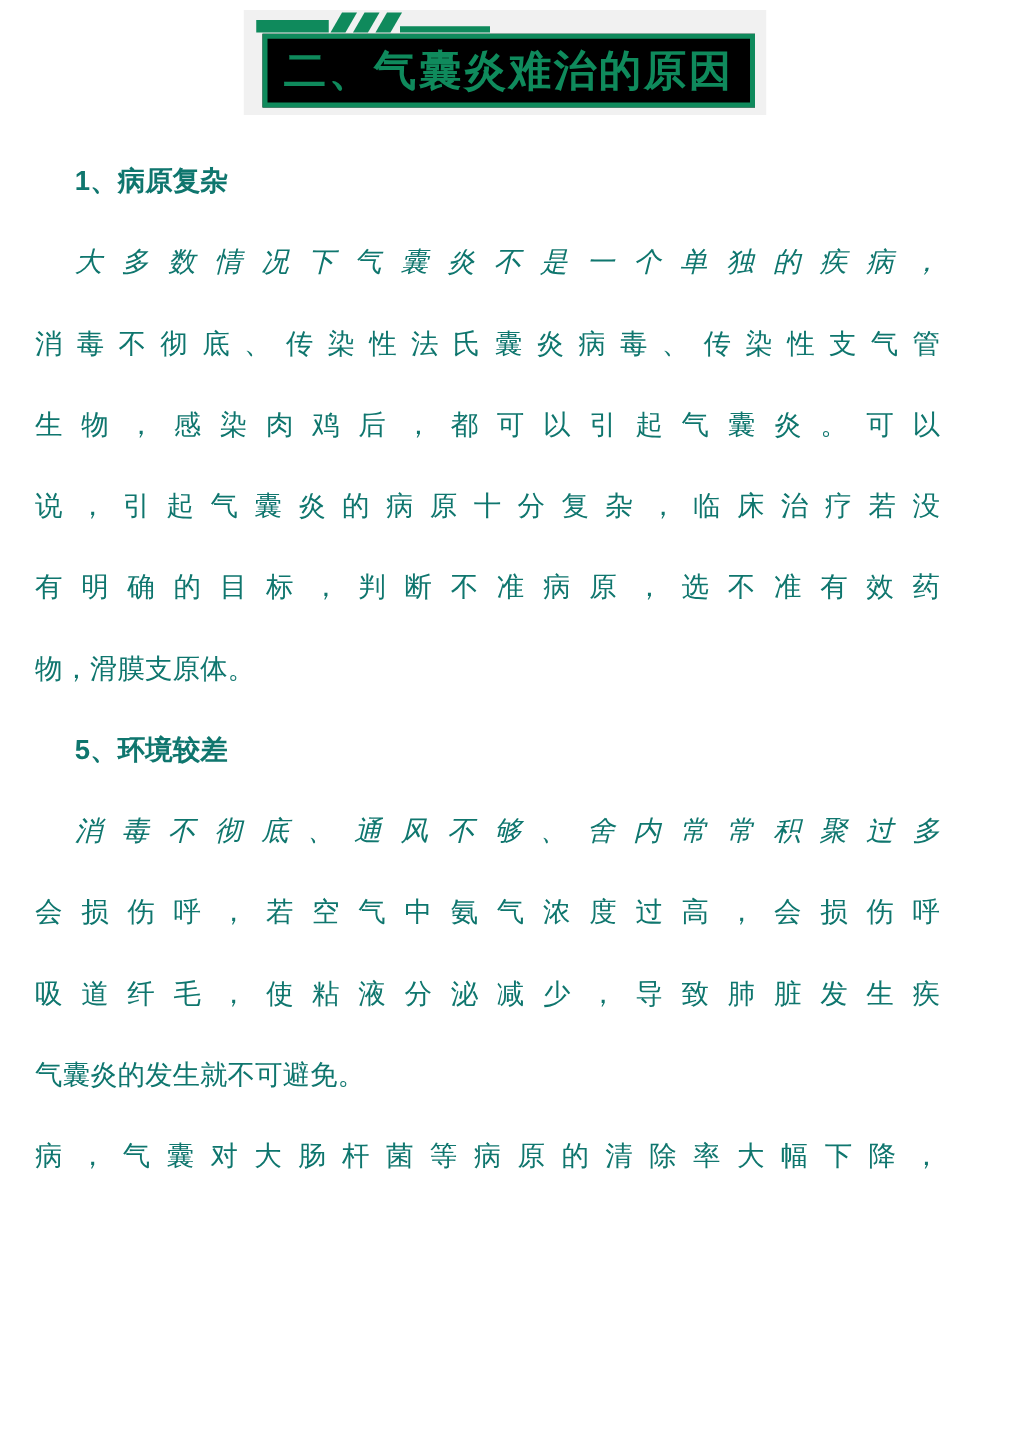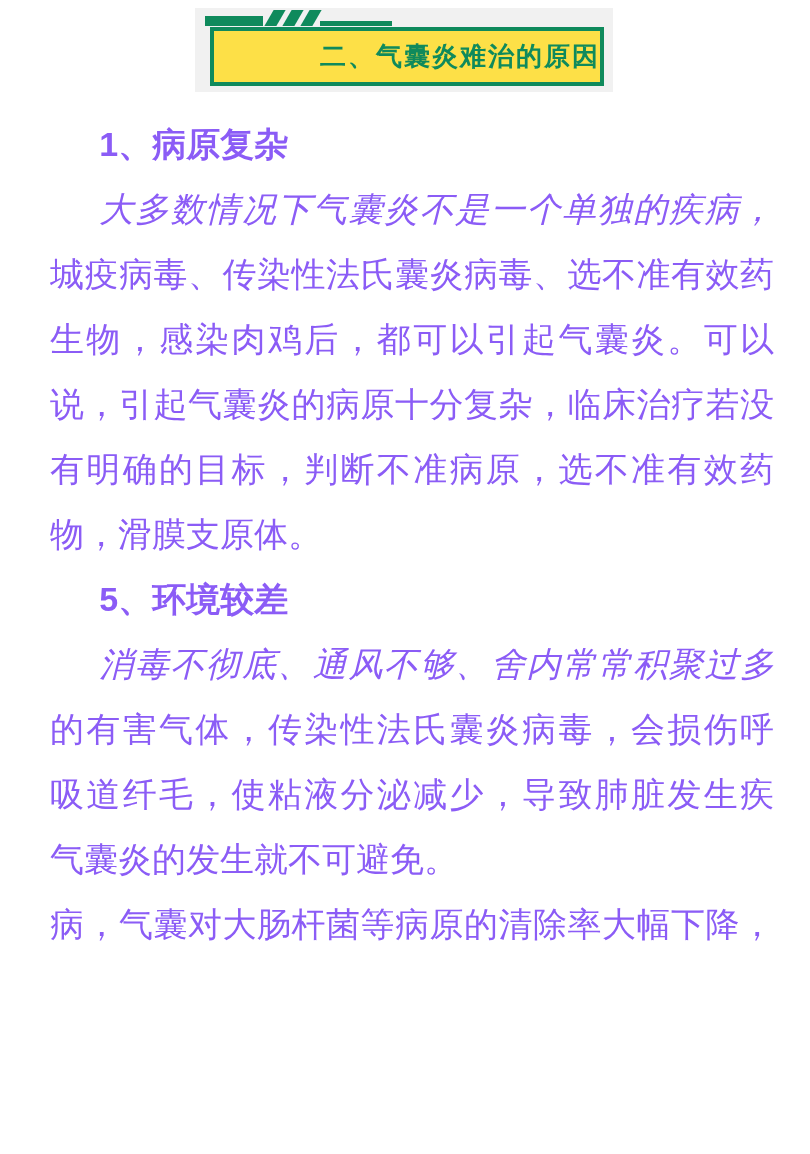--- a/index.html
+++ b/index.html
@@ -39,36 +39,36 @@
     left: 125px; top: 13px;
     width: 72px; height: 5px;
     background: var(--accent, #0f8a5c);
   }
   .title-box {
     position: absolute;
     left: 15px; top: 19px;
     width: 394px; height: 59px;
     box-sizing: border-box;
     border: 4px solid var(--accent, #0f8a5c);
-    background: #fde047;
+    background: #000000;
     display: flex;
     align-items: center;
-    justify-content: flex-end;
-    font-size: 26px;
+    justify-content: center;
+    font-size: 34px;
     font-weight: bold;
     letter-spacing: 2px;
     color: var(--accent, #0f8a5c);
     white-space: nowrap;
   }
   .article {
     position: absolute;
-    left: 50px; top: 112px;
+    left: 28px; top: 112px;
     width: 724px;
-    font-size: 34px;
-    color: #8b5cf6;
+    font-size: 22px;
+    color: #0f766e;
   }
   .line {
     height: 65px;
     line-height: 65px;
     overflow: hidden;
     text-align: justify;
     text-align-last: justify;
     text-justify: inter-character;
   }
   .line.heading {
@@ -95,26 +95,26 @@
     <div class="deco-slash s3"></div>
     <div class="deco-bar-thin"></div>
     <div class="title-box">
       <span>二、气囊炎难治的原因</span>
     </div>
   </div>
 
   <div class="article" id="article">
       <div class="line heading">1、病原复杂</div>
       <div class="line indent">大多数情况下气囊炎不是一个单独的疾病，</div>
-      <div class="line">城疫病毒、传染性法氏囊炎病毒、选不准有效药</div>
+      <div class="line">消毒不彻底、传染性法氏囊炎病毒、传染性支气管</div>
       <div class="line">生物，感染肉鸡后，都可以引起气囊炎。可以</div>
       <div class="line">说，引起气囊炎的病原十分复杂，临床治疗若没</div>
       <div class="line">有明确的目标，判断不准病原，选不准有效药</div>
       <div class="line last">物，滑膜支原体。</div>
       <div class="line heading">5、环境较差</div>
       <div class="line indent">消毒不彻底、通风不够、舍内常常积聚过多</div>
-      <div class="line">的有害气体，传染性法氏囊炎病毒，会损伤呼</div>
+      <div class="line">会损伤呼，若空气中氨气浓度过高，会损伤呼</div>
       <div class="line">吸道纤毛，使粘液分泌减少，导致肺脏发生疾</div>
       <div class="line last">气囊炎的发生就不可避免。</div>
       <div class="line">病，气囊对大肠杆菌等病原的清除率大幅下降，</div>
     </div>
 
 </div>
 
 </body></html>

